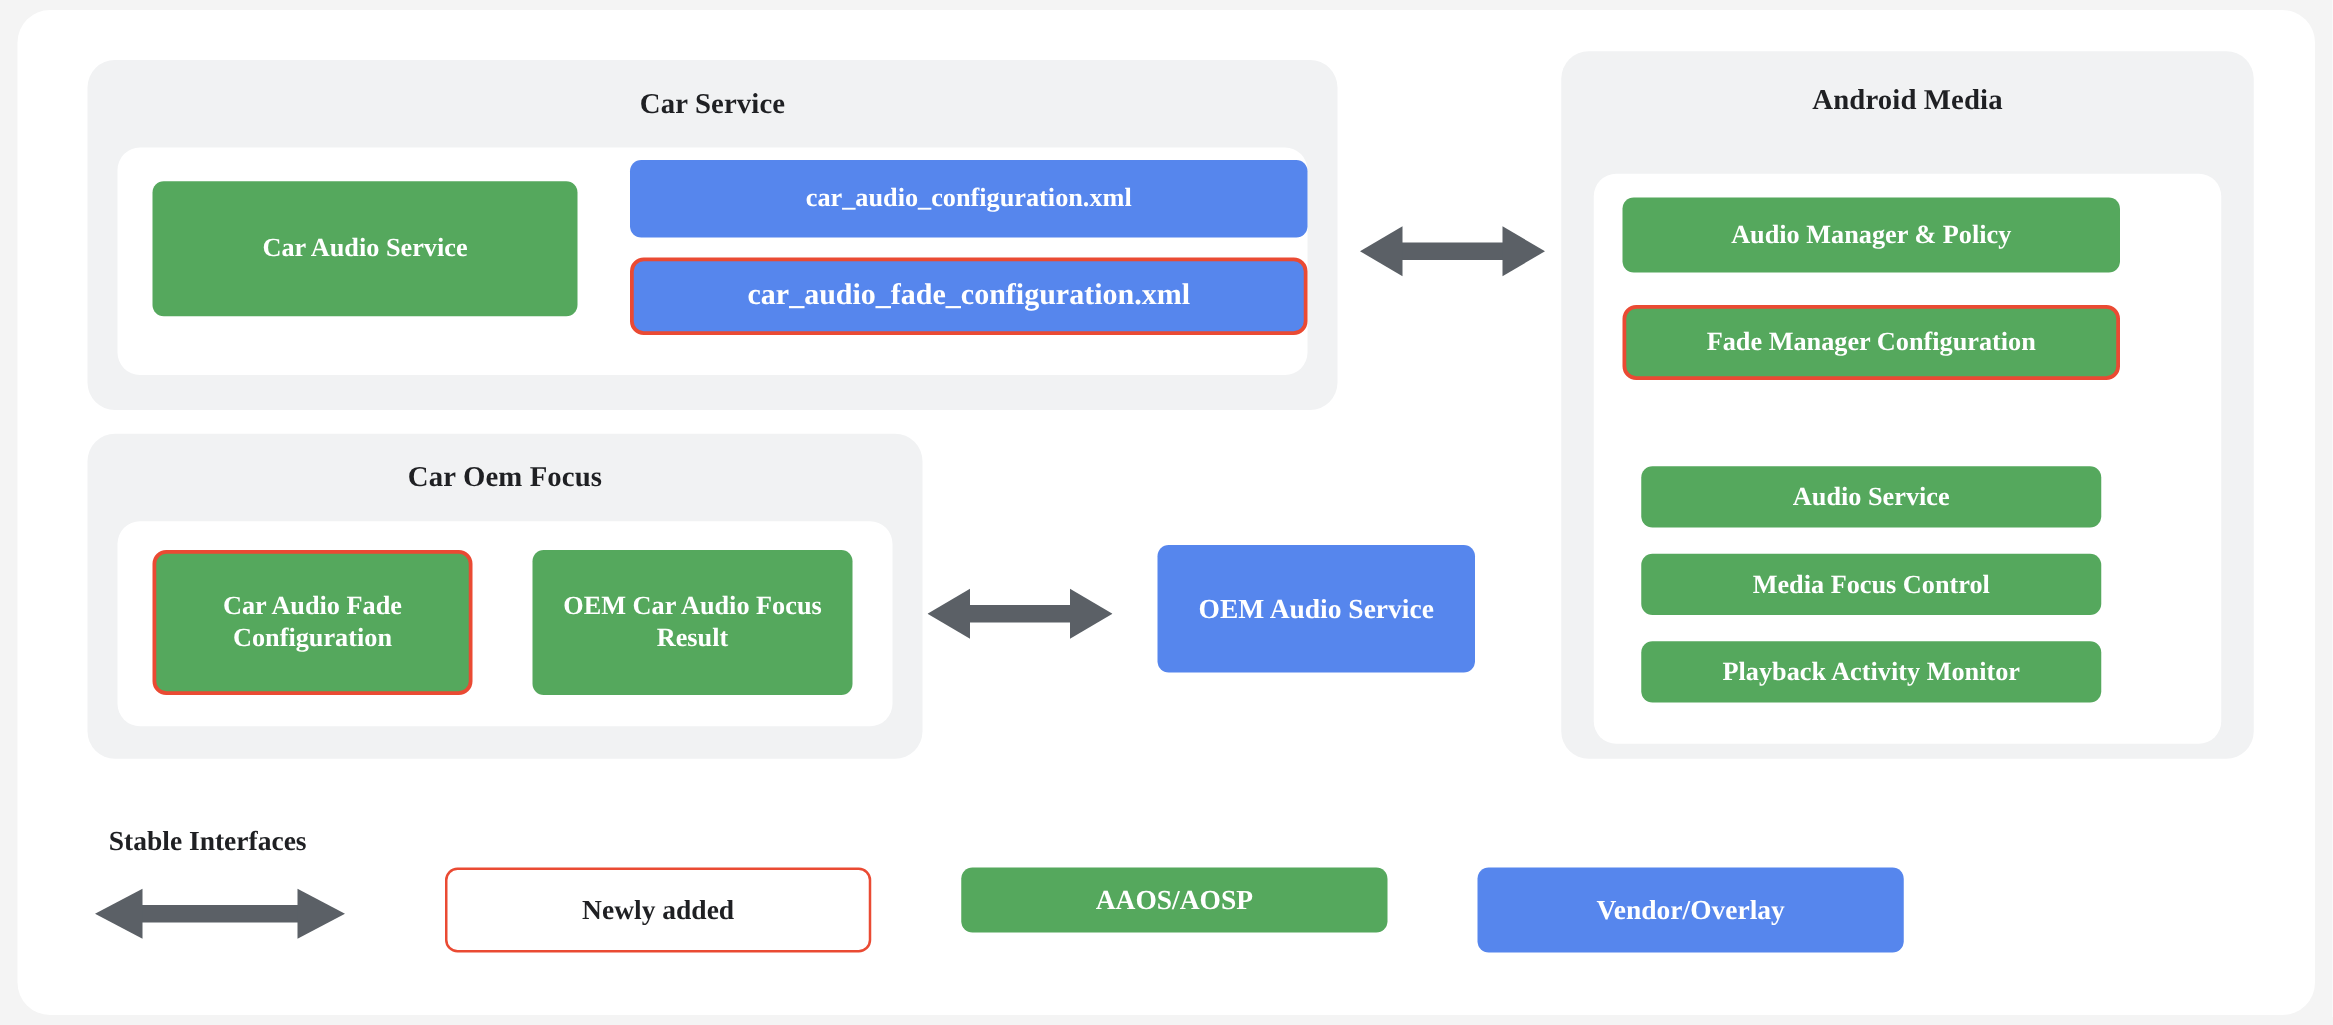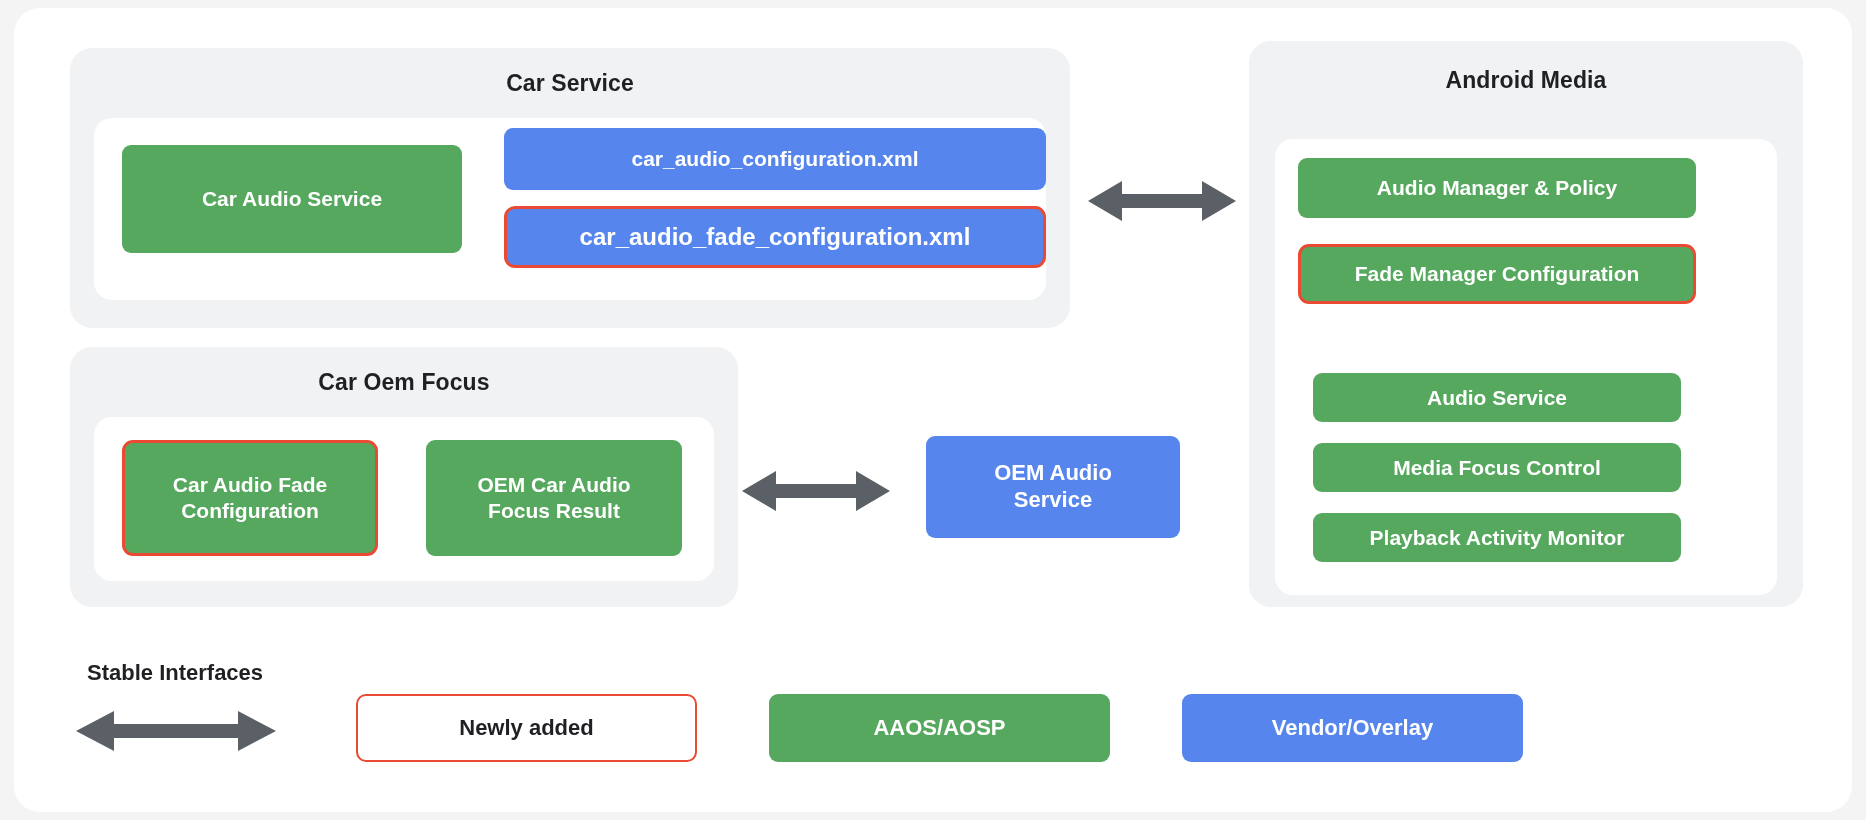--- a/index.html
+++ b/index.html
@@ -23,20 +23,21 @@
   }
   #card {
     position: absolute;
     left: 14px;
     top: 8px;
     width: 1838px;
     height: 804px;
     background: #ffffff;
     border-radius: 26px;
     box-sizing: border-box;
+    font-family: Liberation Serif, serif;
   }
 
   
   .group {
     position: absolute;
     background: #f1f2f3;
     border-radius: 22px;
     box-sizing: border-box;
   }
   .group-title {
@@ -180,19 +181,19 @@
           <g fill="#5b6066">
             <rect x="34" y="16" width="132" height="14"></rect>
             <polygon points="0,23 38,3 38,43"></polygon>
             <polygon points="200,23 162,3 162,43"></polygon>
           </g>
         </svg>
       </div>
 
       <div class="legend-box outline" style="left:342px; top:66px; width:341px; height:68px; font-size:22px;">Newly added</div>
 
-      <div class="legend-box green" style="left:755px; top:66px; width:341px; height:68px; font-size:22px;">AAOS/AOSP</div>
+      <div class="legend-box green" style="left:755px; top:66px; width:341px; height:52px; font-size:22px;">AAOS/AOSP</div>
 
       <div class="legend-box blue" style="left:1168px; top:66px; width:341px; height:68px; font-size:22px;">Vendor/Overlay</div>
     </div>
 
   </div>
 </div>
 
 </body></html>

